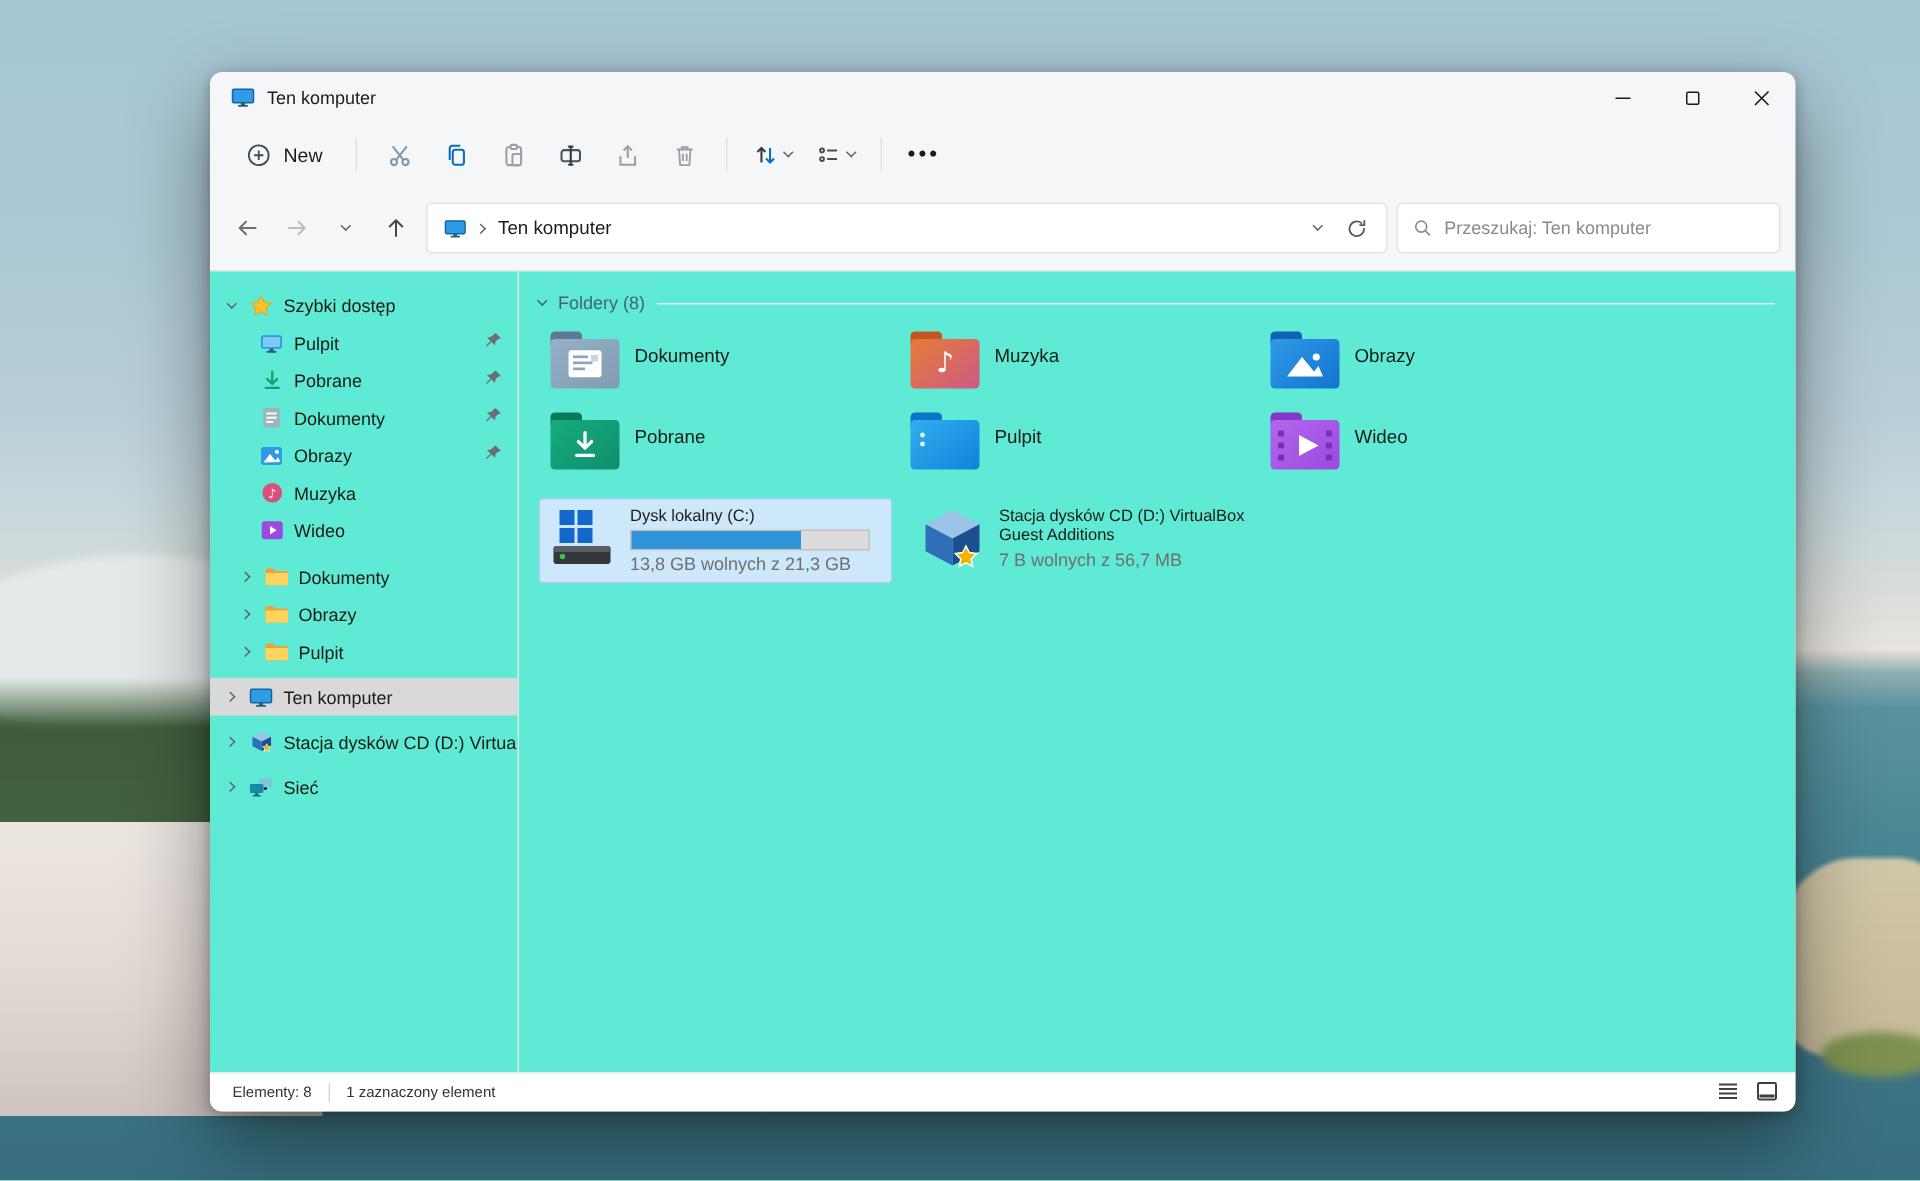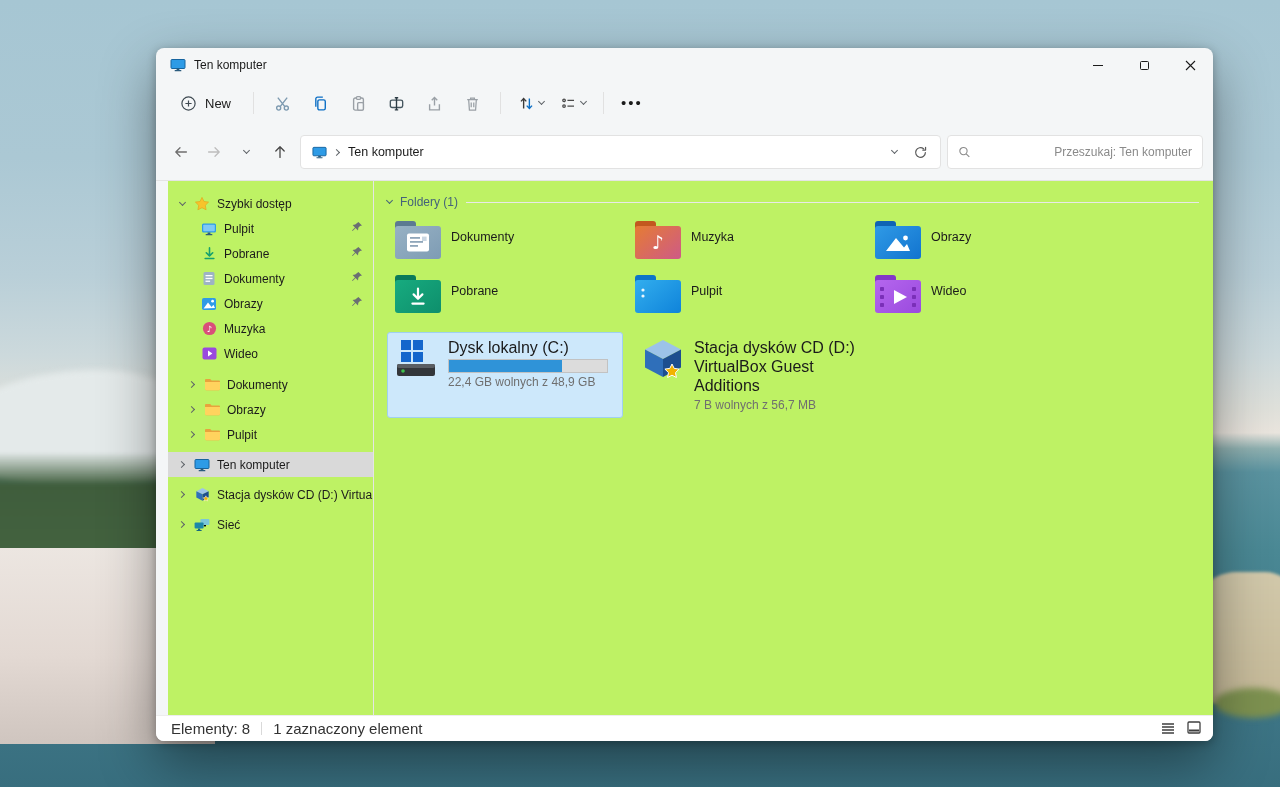--- a/index.html
+++ b/index.html
@@ -16,21 +16,21 @@
     background:linear-gradient(180deg,rgba(62,90,60,0),#3f5d3c 30%,#43633f);
     filter:blur(1.5px); border-radius:10px; }
   .wp-snow { position:absolute; left:-20px; top:548px; width:235px; height:196px;
     background:linear-gradient(180deg,#ece6e1,#e3d9d3 55%,#cfc5bf); }
   .wp-reeds { position:absolute; right:-20px; top:572px; width:115px; height:132px;
     background:linear-gradient(180deg,#d1c8aa,#c4b897); border-radius:45% 30% 20% 30%; filter:blur(1.5px); }
   .wp-grass { position:absolute; right:-12px; top:688px; width:78px; height:30px;
     background:#7d9150; border-radius:50%; filter:blur(3px); }
 
   
-  .window { position:absolute; left:156px; top:48px; width:1057px; height:693px;
+  .window { position:absolute; left:140px; top:48px; width:1057px; height:693px;
     background:#f4f6f7; border-radius:8px; overflow:hidden; display:flex; flex-direction:column;
     box-shadow:0 22px 55px rgba(0,0,0,.42), 0 2px 10px rgba(0,0,0,.28); }
 
   .titlebar { height:34px; flex:0 0 auto; display:flex; align-items:center; padding-left:14px; }
   .titlebar .title { font-size:12px; color:#1b1b1b; margin-left:8px; }
   .win-controls { margin-left:auto; display:flex; height:100%; }
   .wc { width:46px; height:100%; display:flex; align-items:center; justify-content:center; }
   .ic-min { width:10px; height:1px; background:#1b1b1b; }
   .ic-max { width:9px; height:9px; border:1px solid #1b1b1b; border-radius:1.5px; }
 
@@ -49,26 +49,26 @@
 
   .addr-row { height:56px; flex:0 0 auto; display:flex; align-items:center; padding:0 10px 0 8px; }
   .nav-btn { width:33px; height:30px; display:flex; align-items:center; justify-content:center; border-radius:4px; }
   .addr-box { flex:1; height:34px; background:#fff; border:1px solid #e2e2e2; border-radius:4px;
     display:flex; align-items:center; padding:0 12px 0 10px; margin:0 6px 0 4px; }
   .addr-crumb { font-size:12.5px; color:#1b1b1b; margin:0 4px 0 9px; }
   .addr-right { margin-left:auto; display:flex; align-items:center; gap:16px; }
   .search-box { width:256px; height:34px; background:#fff; border:1px solid #e2e2e2; border-radius:4px;
     display:flex; align-items:center; padding:0 10px; gap:8px; }
   .search-box input { border:none; outline:none; background:transparent; width:100%;
-    font-size:12px; color:#000000; font-family:inherit;text-align:right; }
+    font-size:12px; color:#000000; font-family:inherit; }
   .search-box input::placeholder { color:#8a8a8a; }
 
   .chrome-divider { height:1px; background:#e4e4e4; flex:0 0 auto; }
 
-  .main { flex:1; min-height:0; display:flex; background:#bef264;margin-left:12px; }
+  .main { flex:1; min-height:0; display:flex; background:#5eead4; }
   .v-divider { width:1px; background:#e5e5e5; flex:0 0 auto; }
 
   
   .sidebar { width:205px; flex:0 0 auto; padding-top:10px; font-size:12px; color:#1b1b1b; overflow:hidden; }
   .sb-row { height:25px; display:flex; align-items:center; gap:7px; white-space:nowrap; overflow:hidden; }
   .sb-row .cw { width:10px; flex:0 0 auto; display:flex; justify-content:center; }
   .sb-row.lvl0 { padding-left:9px; }
   .sb-row.lvl1 { padding-left:33px; }
   .sb-row.lvl1c { padding-left:19px; }
   .sb-row.top { margin-top:5px; }
@@ -97,28 +97,28 @@
   .fo-dl   .tab { background:#0a7a5a; } .fo-dl   .fbody { background:linear-gradient(140deg,#17ab7f,#0e8f6c); }
   .fo-desk .tab { background:#0d74c8; } .fo-desk .fbody { background:linear-gradient(140deg,#32aeee,#0f83da); }
   .fo-vid  .tab { background:#8338c8; } .fo-vid  .fbody { background:linear-gradient(140deg,#b566ee,#9a4ade); }
   .note-glyph { color:#fff; font-size:19px; font-family:"DejaVu Sans",sans-serif; line-height:1; }
 
   .drives-row { display:flex; gap:10px; }
   .drive-tile { width:236px; min-height:47px; display:flex; gap:9px; padding:5px 7px;
     border-radius:3px; border:1px solid transparent; align-items:flex-start; }
   .drive-tile.selected { background:#cde8fb; border-color:#9fd0f0; }
   .drive-info { display:flex; flex-direction:column; gap:2px; }
-  .drive-name { font-size:16px; color:#1b1b1b; line-height:1.2; }
+  .drive-name { font-size:11px; color:#1b1b1b; line-height:1.2; }
   .cd-name { width:172px; }
   .usage { width:160px; height:14px; background:#dcdcdc; border:1px solid #c2c2c2; }
   .usage-fill { height:100%; background:#2f93d8; }
   .drive-free { font-size:12px; color:#6f6f6f; }
 
   .statusbar { height:26px; flex:0 0 auto; background:#fff; border-top:1px solid #ededed;
-    display:flex; align-items:center; padding:0 12px 0 15px; font-size:15px; color:#333; }
+    display:flex; align-items:center; padding:0 12px 0 15px; font-size:10px; color:#333; }
   .status-sep { width:1px; height:13px; background:#d9d9d9; margin:0 11px; }
   .status-icons { margin-left:auto; display:flex; gap:12px; align-items:center; }
 </style>
 </head>
 <body>
 
 <div class="wall">
   <div class="wp-mountain"></div>
   <div class="wp-trees"></div>
   <div class="wp-snow"></div>
@@ -449,21 +449,21 @@
         <span>Sieć</span>
       </div>
     </div>
 
     <div class="v-divider"></div>
 
     <div class="content">
 
       <div class="section-h">
         <span class="chev sm"></span>
-        <span>Foldery (1)</span>
+        <span>Foldery (8)</span>
         <span class="rule"></span>
       </div>
 
       <div class="folder-grid">
         <div class="tile">
           <span class="fo fo-doc">
               <span class="tab"></span>
               <span class="fbody">
             <svg width="24" height="19" viewBox="0 0 24 19">
                   <rect x="1" y="0.5" width="22" height="18" rx="2" fill="#fff"></rect>
@@ -556,21 +556,21 @@
                 <rect x="2" y="26" width="38" height="12" rx="2" fill="#33363a"></rect>
                 <rect x="2" y="26" width="38" height="4" rx="2" fill="#5a5e63"></rect>
                 <circle cx="8" cy="33" r="1.8" fill="#3fc24d"></circle>
               </svg>
           </span>
           <div class="drive-info">
             <span class="drive-name">Dysk lokalny (C:)</span>
             <div class="usage">
               <div class="usage-fill" style="width: 71.8%;"></div>
             </div>
-            <span class="drive-free">22,4 GB wolnych z 48,9 GB</span>
+            <span class="drive-free">13,8 GB wolnych z 21,3 GB</span>
           </div>
         </div>
 
         <div class="drive-tile">
           <span style="width:44px;height:42px;flex:0 0 auto">
             <svg width="44" height="42" viewBox="0 0 44 42">
                 <polygon points="22,2 40,11.5 22,21 4,11.5" fill="#9cc3e8"></polygon>
                 <polygon points="4,11.5 22,21 22,39 4,29.5" fill="#2f6fba"></polygon>
                 <polygon points="40,11.5 22,21 22,39 40,29.5" fill="#1d4e8f"></polygon>
                 <path d="M31 26l2.2 4.4 4.9.7-3.6 3.5.9 4.9-4.4-2.3-4.4 2.3.9-4.9-3.6-3.5 4.9-.7z" fill="#f2b200" stroke="#fff" stroke-width="1"></path>

